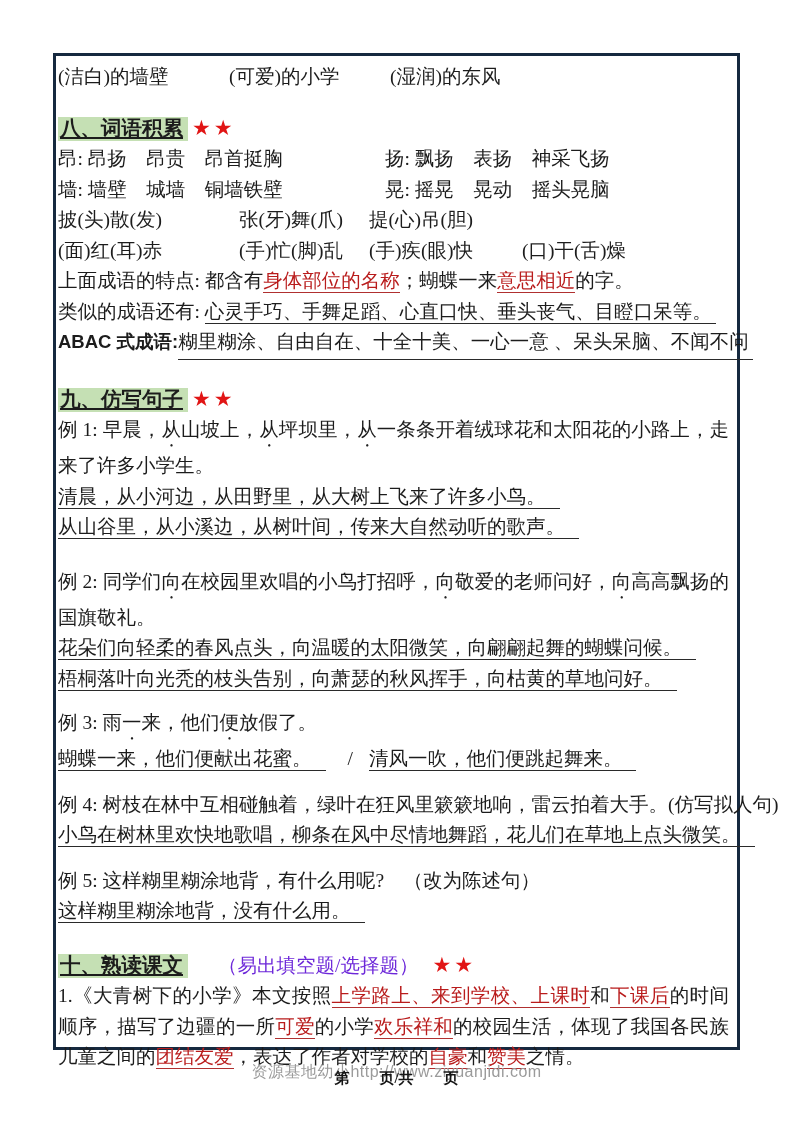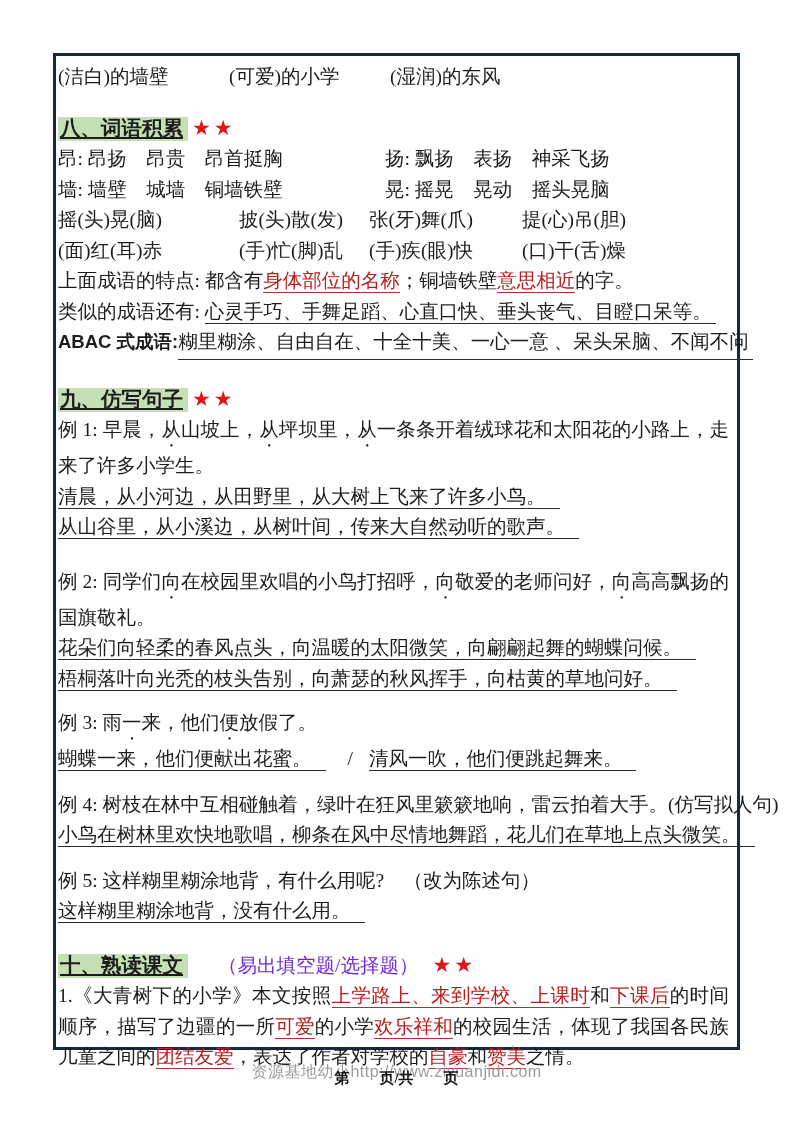--- a/index.html
+++ b/index.html
@@ -69,34 +69,33 @@
     <div class="ln pair">
       <span>昂: 昂扬　昂贵　昂首挺胸</span>
       <span>扬: 飘扬　表扬　神采飞扬</span>
     </div>
     <div class="ln pair">
       <span>墙: 墙壁　城墙　铜墙铁壁</span>
       <span>晃: 摇晃　晃动　摇头晃脑</span>
     </div>
 
     <div class="ln four">
-      <span>摇(头)晃(脑)</span>
       <span>披(头)散(发)</span>
       <span>张(牙)舞(爪)</span>
       <span>提(心)吊(胆)</span>
     </div>
     <div class="ln four">
       <span>(面)红(耳)赤</span>
       <span>(手)忙(脚)乱</span>
       <span>(手)疾(眼)快</span>
       <span>(口)干(舌)燥</span>
     </div>
 
     <div class="ln">
-      <span>上面成语的特点: 都含有</span><span class="ru">身体部位的名称</span><span>；铜墙铁壁</span><span class="ru">意思相近</span><span>的字。</span>
+      <span>上面成语的特点: 都含有</span><span class="ru">身体部位的名称</span><span>；蝴蝶一来</span><span class="ru">意思相近</span><span>的字。</span>
     </div>
 
     <div class="ln">
       <span>类似的成语还有: </span><span class="bu2">心灵手巧、手舞足蹈、心直口快、垂头丧气、目瞪口呆等。</span>
     </div>
 
     <div class="ln flexline">
       <span class="bold">ABAC 式成语: </span>
         <span class="bu2">糊里糊涂、自由自在、十全十美、一心一意 、呆头呆脑、不闻不问</span>
         <span class="fillu"></span>

